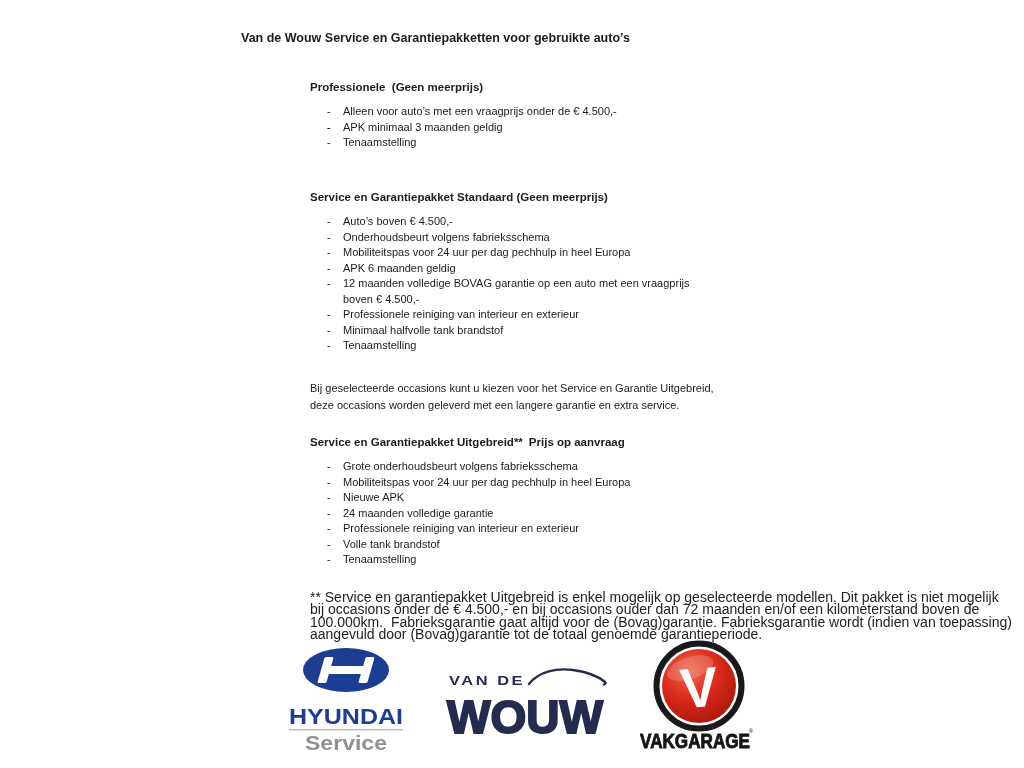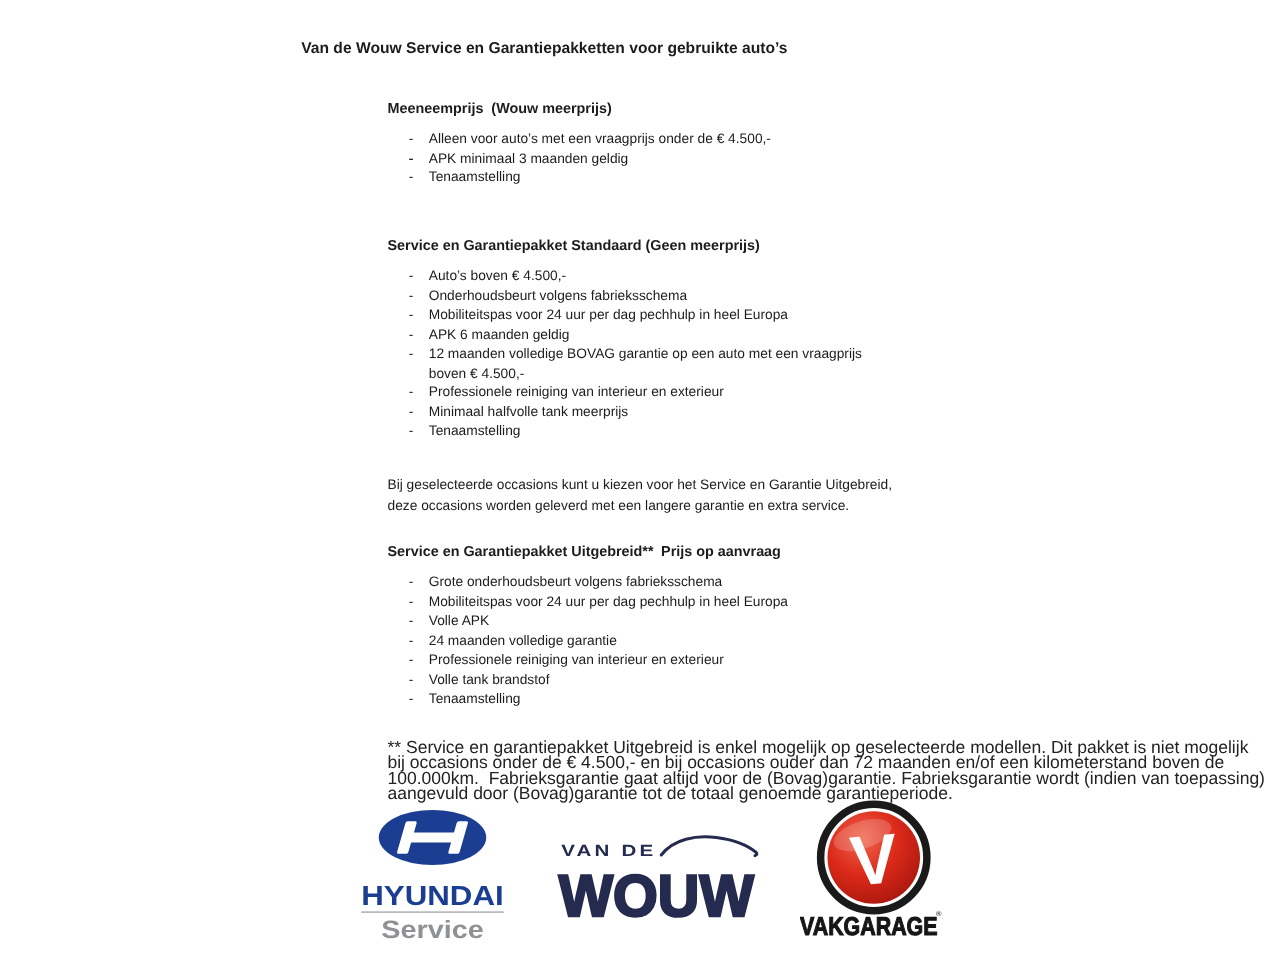--- a/index.html
+++ b/index.html
@@ -24,57 +24,57 @@
   svg text { font-family:"Liberation Sans", sans-serif; }
 </style>
 </head>
 <body>
 
 <div>
 
   <h1 class="abs title">Van de Wouw Service en Garantiepakketten voor gebruikte auto’s</h1>
 
   <section class="abs sec" style="top:80px">
-    <h2 class="sec-h">Meeneemprijs  (Wouw meerprijs)</h2>
+    <h2 class="sec-h">Professionele  (Geen meerprijs)</h2>
     <ul class="plist">
       <li><span class="dash">-</span><span>Alleen voor auto’s met een vraagprijs onder de € 4.500,-</span></li>
       <li><span class="dash">-</span></li>
       <li><span class="dash">-</span><span>APK minimaal 3 maanden geldig</span></li>
       <li><span class="dash">-</span><span>Tenaamstelling</span></li>
     </ul>
   </section>
 
   <section class="abs sec" style="top:190px">
     <h2 class="sec-h">Service en Garantiepakket Standaard (Geen meerprijs)</h2>
     <ul class="plist">
       <li><span class="dash">-</span><span>Auto’s boven € 4.500,-</span></li>
       <li><span class="dash">-</span><span>Onderhoudsbeurt volgens fabrieksschema</span></li>
       <li><span class="dash">-</span><span>Mobiliteitspas voor 24 uur per dag pechhulp in heel Europa</span></li>
       <li><span class="dash">-</span><span>APK 6 maanden geldig</span></li>
       <li><span class="dash">-</span><span>12 maanden volledige BOVAG garantie op een auto met een vraagprijs boven € 4.500,-</span></li>
       <li><span class="dash">-</span><span>Professionele reiniging van interieur en exterieur</span></li>
-      <li><span class="dash">-</span><span>Minimaal halfvolle tank meerprijs</span></li>
+      <li><span class="dash">-</span><span>Minimaal halfvolle tank brandstof</span></li>
       <li><span class="dash">-</span><span>Tenaamstelling</span></li>
     </ul>
   </section>
 
   <div class="abs para">
     <div>Bij geselecteerde occasions kunt u kiezen voor het Service en Garantie Uitgebreid,</div>
     <div>deze occasions worden geleverd met een langere garantie en extra service.</div>
   </div>
 
   <section class="abs sec" style="top:435px">
     <div class="h3row">
       <h2 class="sec-h">Service en Garantiepakket Uitgebreid**</h2>
       <h2 class="sec-h price">Prijs op aanvraag</h2>
     </div>
     <ul class="plist">
       <li><span class="dash">-</span><span>Grote onderhoudsbeurt volgens fabrieksschema</span></li>
       <li><span class="dash">-</span><span>Mobiliteitspas voor 24 uur per dag pechhulp in heel Europa</span></li>
-      <li><span class="dash">-</span><span>Volle APK</span></li>
+      <li><span class="dash">-</span><span>Nieuwe APK</span></li>
       <li><span class="dash">-</span><span>24 maanden volledige garantie</span></li>
       <li><span class="dash">-</span><span>Professionele reiniging van interieur en exterieur</span></li>
       <li><span class="dash">-</span><span>Volle tank brandstof</span></li>
       <li><span class="dash">-</span><span>Tenaamstelling</span></li>
     </ul>
   </section>
 
   <div class="abs footnote">
     <div>** Service en garantiepakket Uitgebreid is enkel mogelijk op geselecteerde modellen. Dit pakket is niet mogelijk</div>
     <div>bij occasions onder de € 4.500,- en bij occasions ouder dan 72 maanden en/of een kilometerstand boven de</div>

